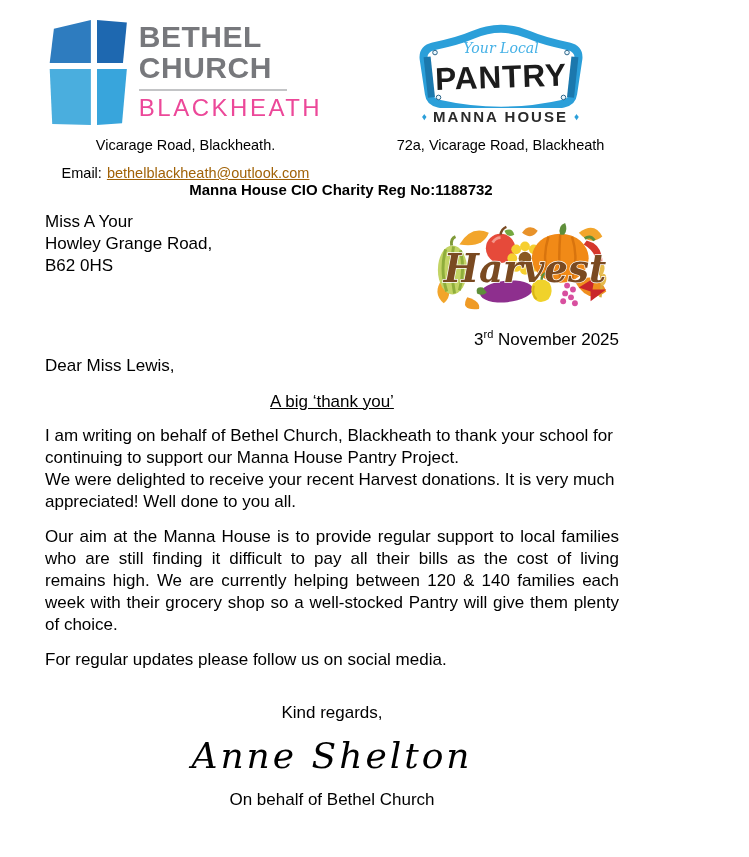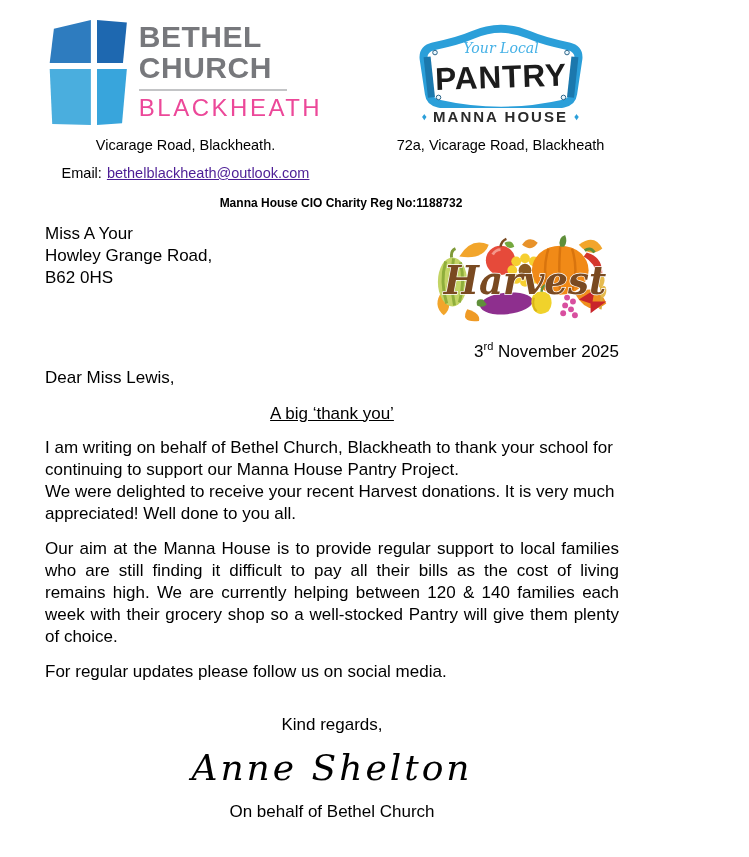--- a/index.html
+++ b/index.html
@@ -30,23 +30,23 @@
   .bethel-loc { font-size:24px; color:#ec4899; letter-spacing:2.5px; font-weight:400; }
 
   
   .pantry-logo { display:flex; flex-direction:column; align-items:center; }
   .pantry-badge { width:188px; height:88px; display:block; }
   .manna-line { margin-top:0px; font-weight:bold; font-size:15px; letter-spacing:2px; color:#2b2b2b; white-space:nowrap; }
   .manna-line .diamond { color:#2b9fd9; font-size:10px; vertical-align:2px; letter-spacing:0; }
 
   .addr { font-size:14.5px; margin-top:9px; }
   .email-line { font-size:14.5px; margin-top:12px; }
-  .email-link { color:#4c1d95; text-decoration:underline; margin-left:5px; cursor:pointer; }
-
-  .charity { text-align:center; font-weight:bold; font-size:12px; margin-top:15px; }
+  .email-link { color:#a16207; text-decoration:underline; margin-left:5px; cursor:pointer; }
+
+  .charity { text-align:center; font-weight:bold; font-size:15px; }
 
   
   .recipient-row { display:flex; justify-content:space-between; align-items:flex-start; padding:13px 64px 0 45px; }
   .recipient { font-size:17px; line-height:22px; }
   .harvest-wrap { margin-top:8px; }
   .harvest-svg { display:block; }
 
   
   .body-text { padding-left:45px; padding-right:63px; }
   .date-line { text-align:right; font-size:17px; margin-top:16px; }

